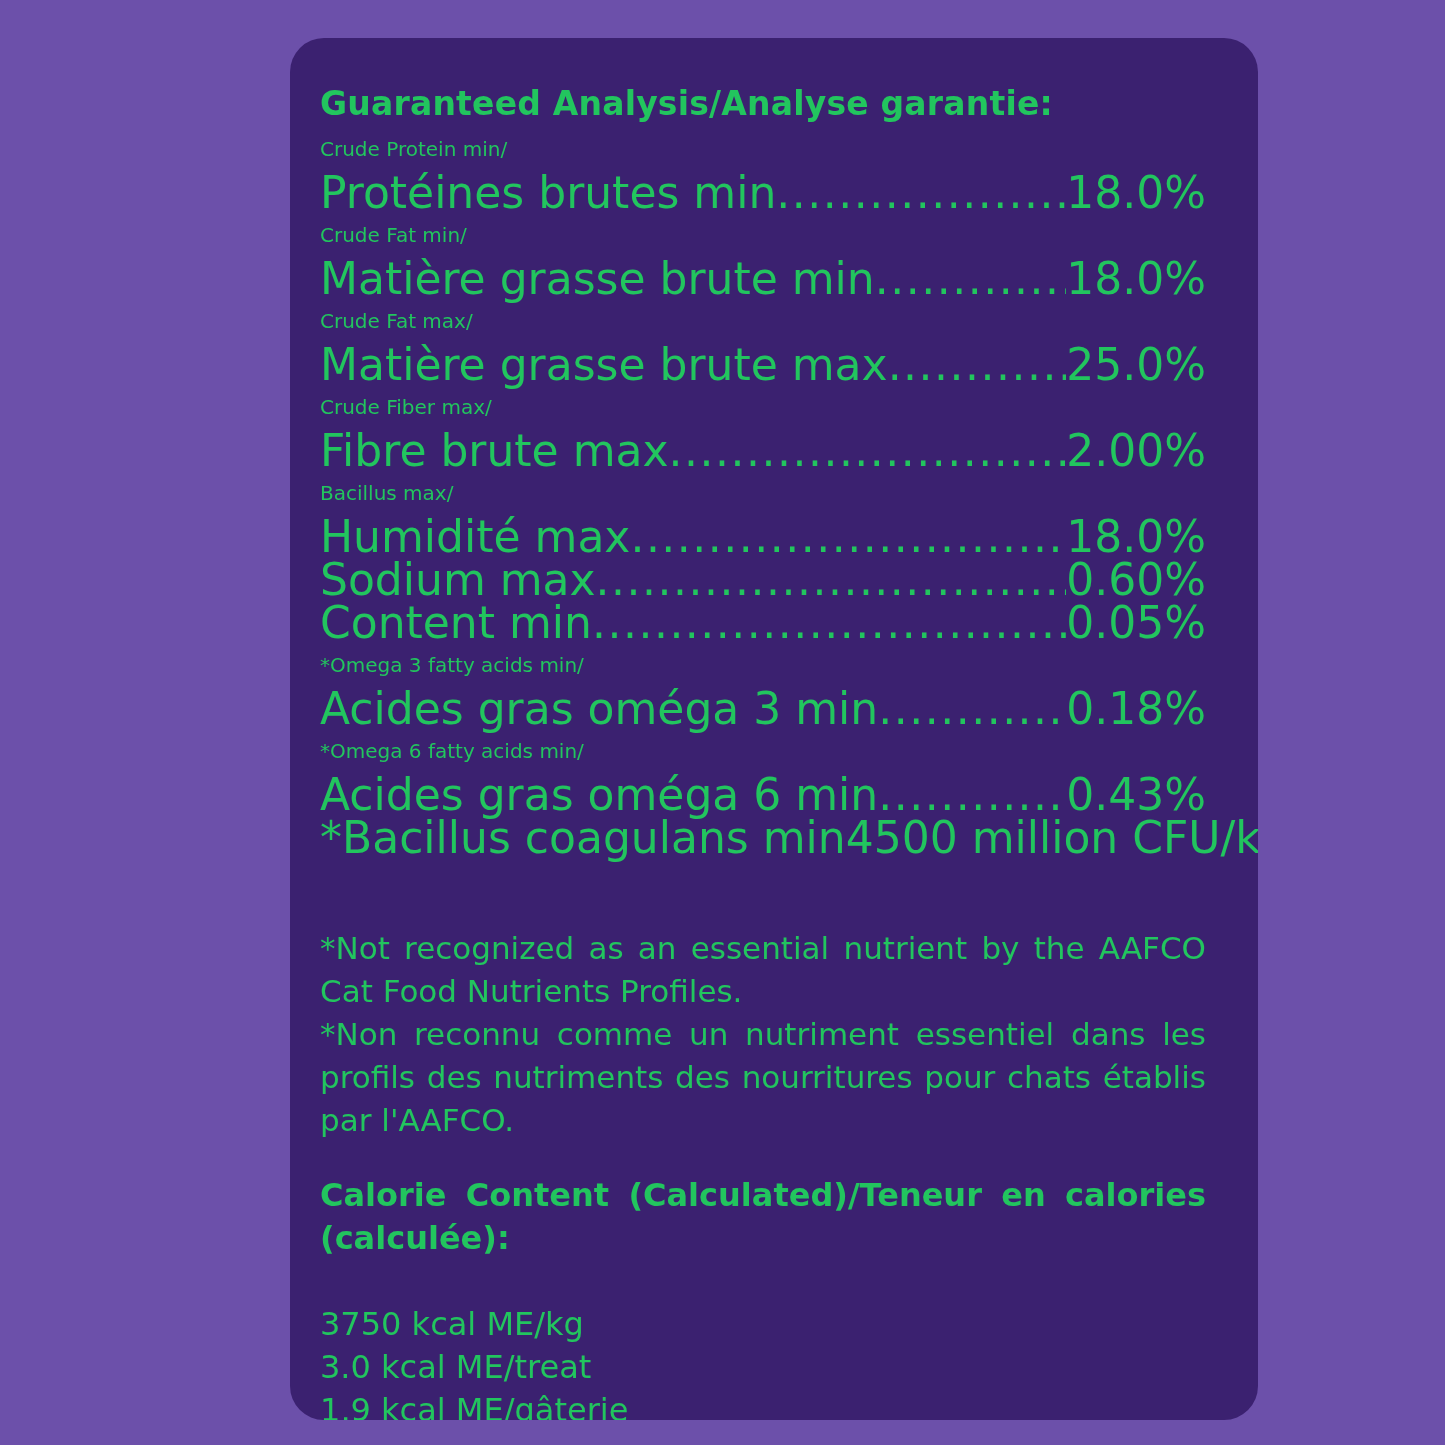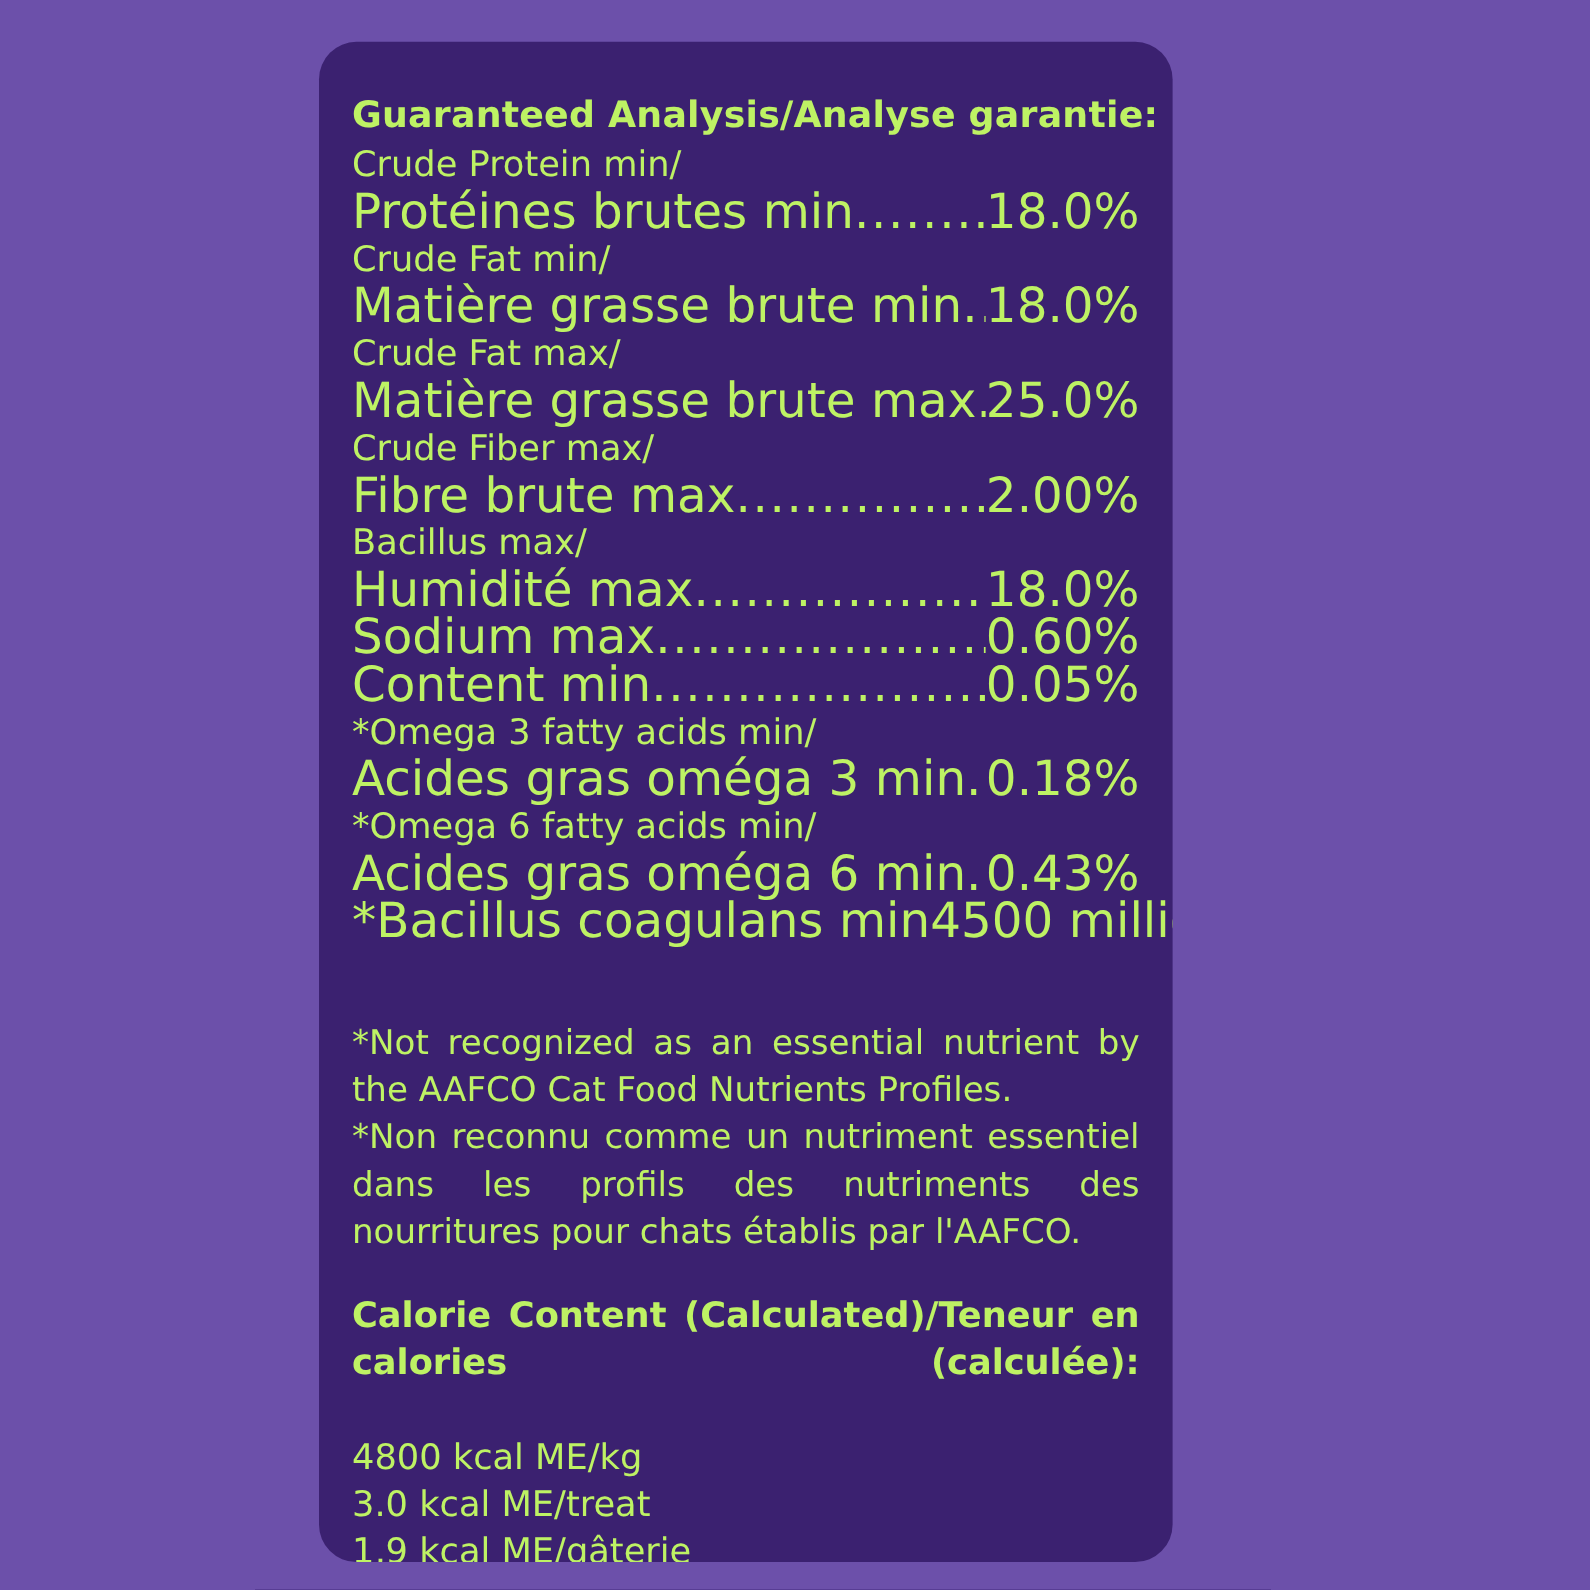--- a/index.html
+++ b/index.html
@@ -16,38 +16,38 @@
   #page {
     position: relative;
     width: 1445px;
     height: 1445px;
     background: #6c50aa;
   }
   #panel {
     position: absolute;
     left: 290px;
     top: 38px;
-    width: 776px;
+    width: 968px;
     height: 1382px;
     background: #3b2170;
     border-radius: 34px;
     box-sizing: border-box;
-    padding: 46px 30px 20px 30px;
-    color: #bef264;
+    padding: 46px 52px 20px 30px;
+    color: #22c55e;
     overflow: hidden;
   }
   .ga-title {
     font-size: 33px;
     font-weight: bold;
     letter-spacing: 0.2px;
     margin: 0 0 5px 0;
     white-space: nowrap;
   }
   .row-label {
-    font-size: 32px;
+    font-size: 20px;
     line-height: 43px;
     white-space: nowrap;
   }
   .row-line {
     display: flex;
     align-items: baseline;
     font-size: 44px;
     line-height: 43px;
     white-space: nowrap;
   }
@@ -164,18 +164,18 @@
       <span class="dots">............................................................................................</span>
       <span class="val">4500 million CFU/kg</span>
     </div>
 
     <div class="note-block">
       <div class="note-just">*Not recognized as an essential nutrient by the AAFCO Cat Food Nutrients Profiles.</div>
       <div class="note-just">*Non reconnu comme un nutriment essentiel dans les profils des nutriments des nourritures pour chats établis par l'AAFCO.</div>
     </div>
 
     <div class="cal-title">Calorie Content (Calculated)/Teneur en calories (calculée):</div>
-    <div class="cal-line">4800 kcal ME/kg</div>
+    <div class="cal-line">3750 kcal ME/kg</div>
     <div class="cal-line">3.0 kcal ME/treat</div>
     <div class="cal-line">1,9 kcal ME/gâterie</div>
 
   </div>
 </div>
 
 </body></html>

